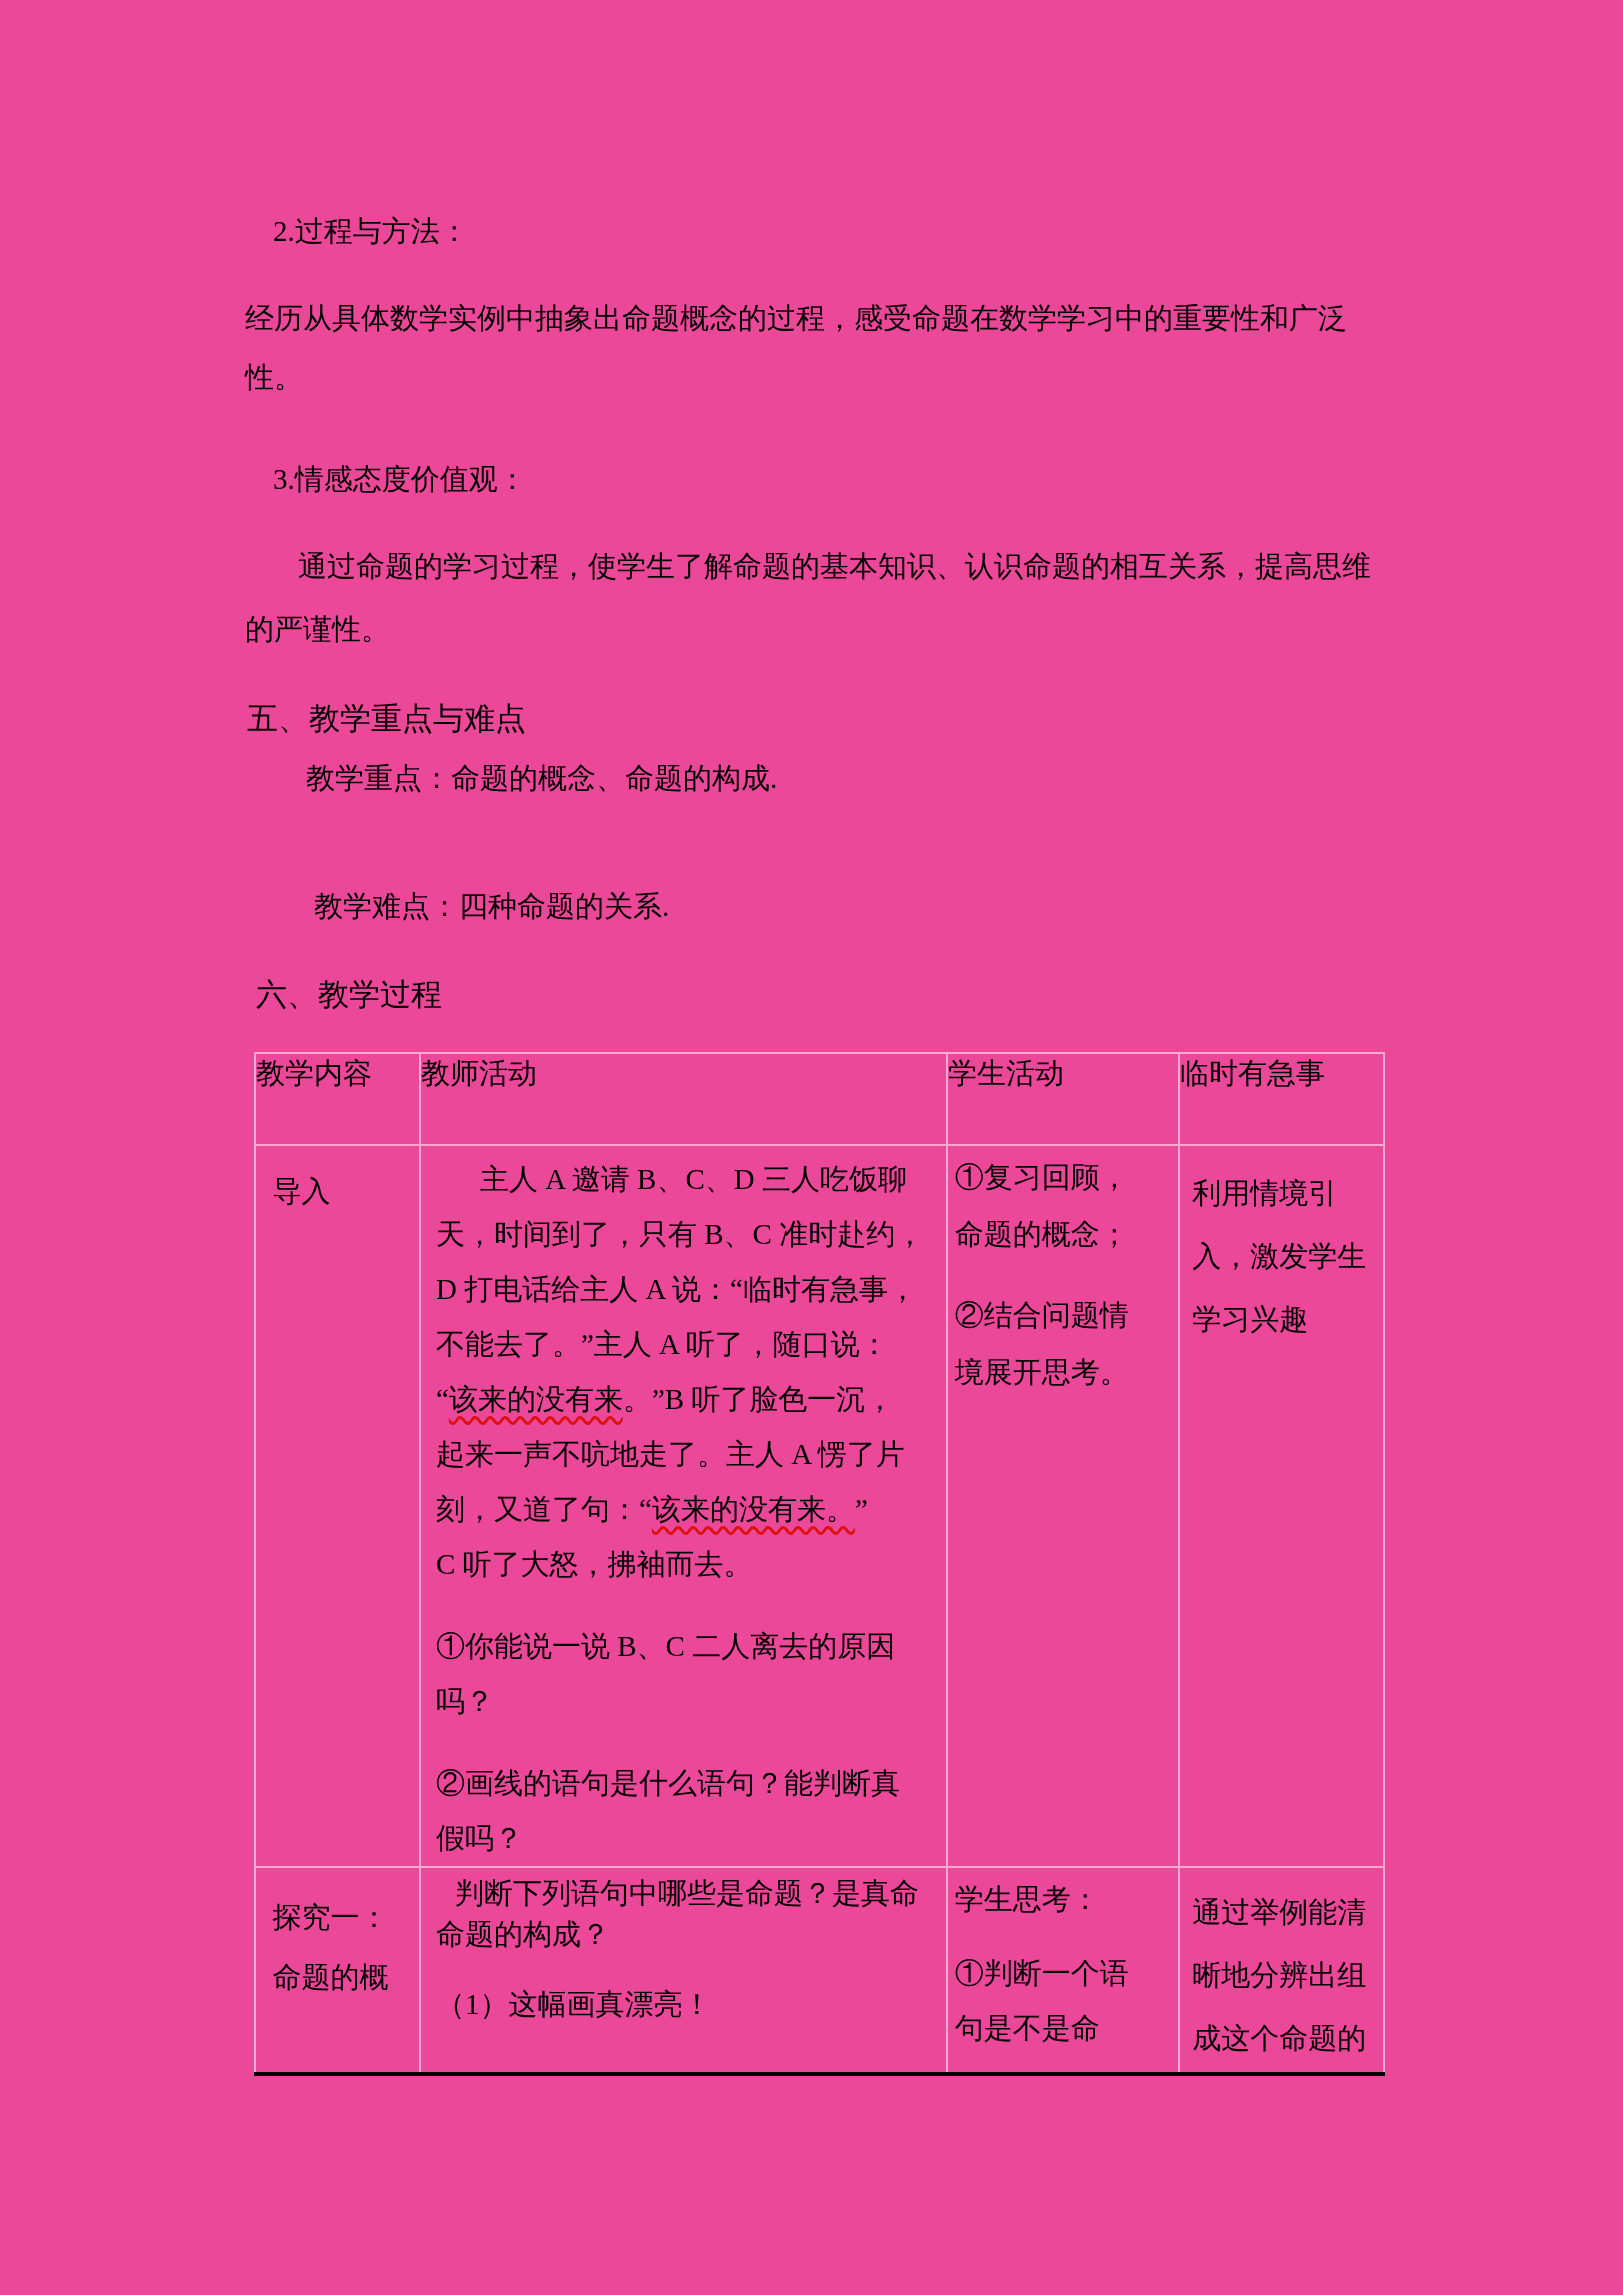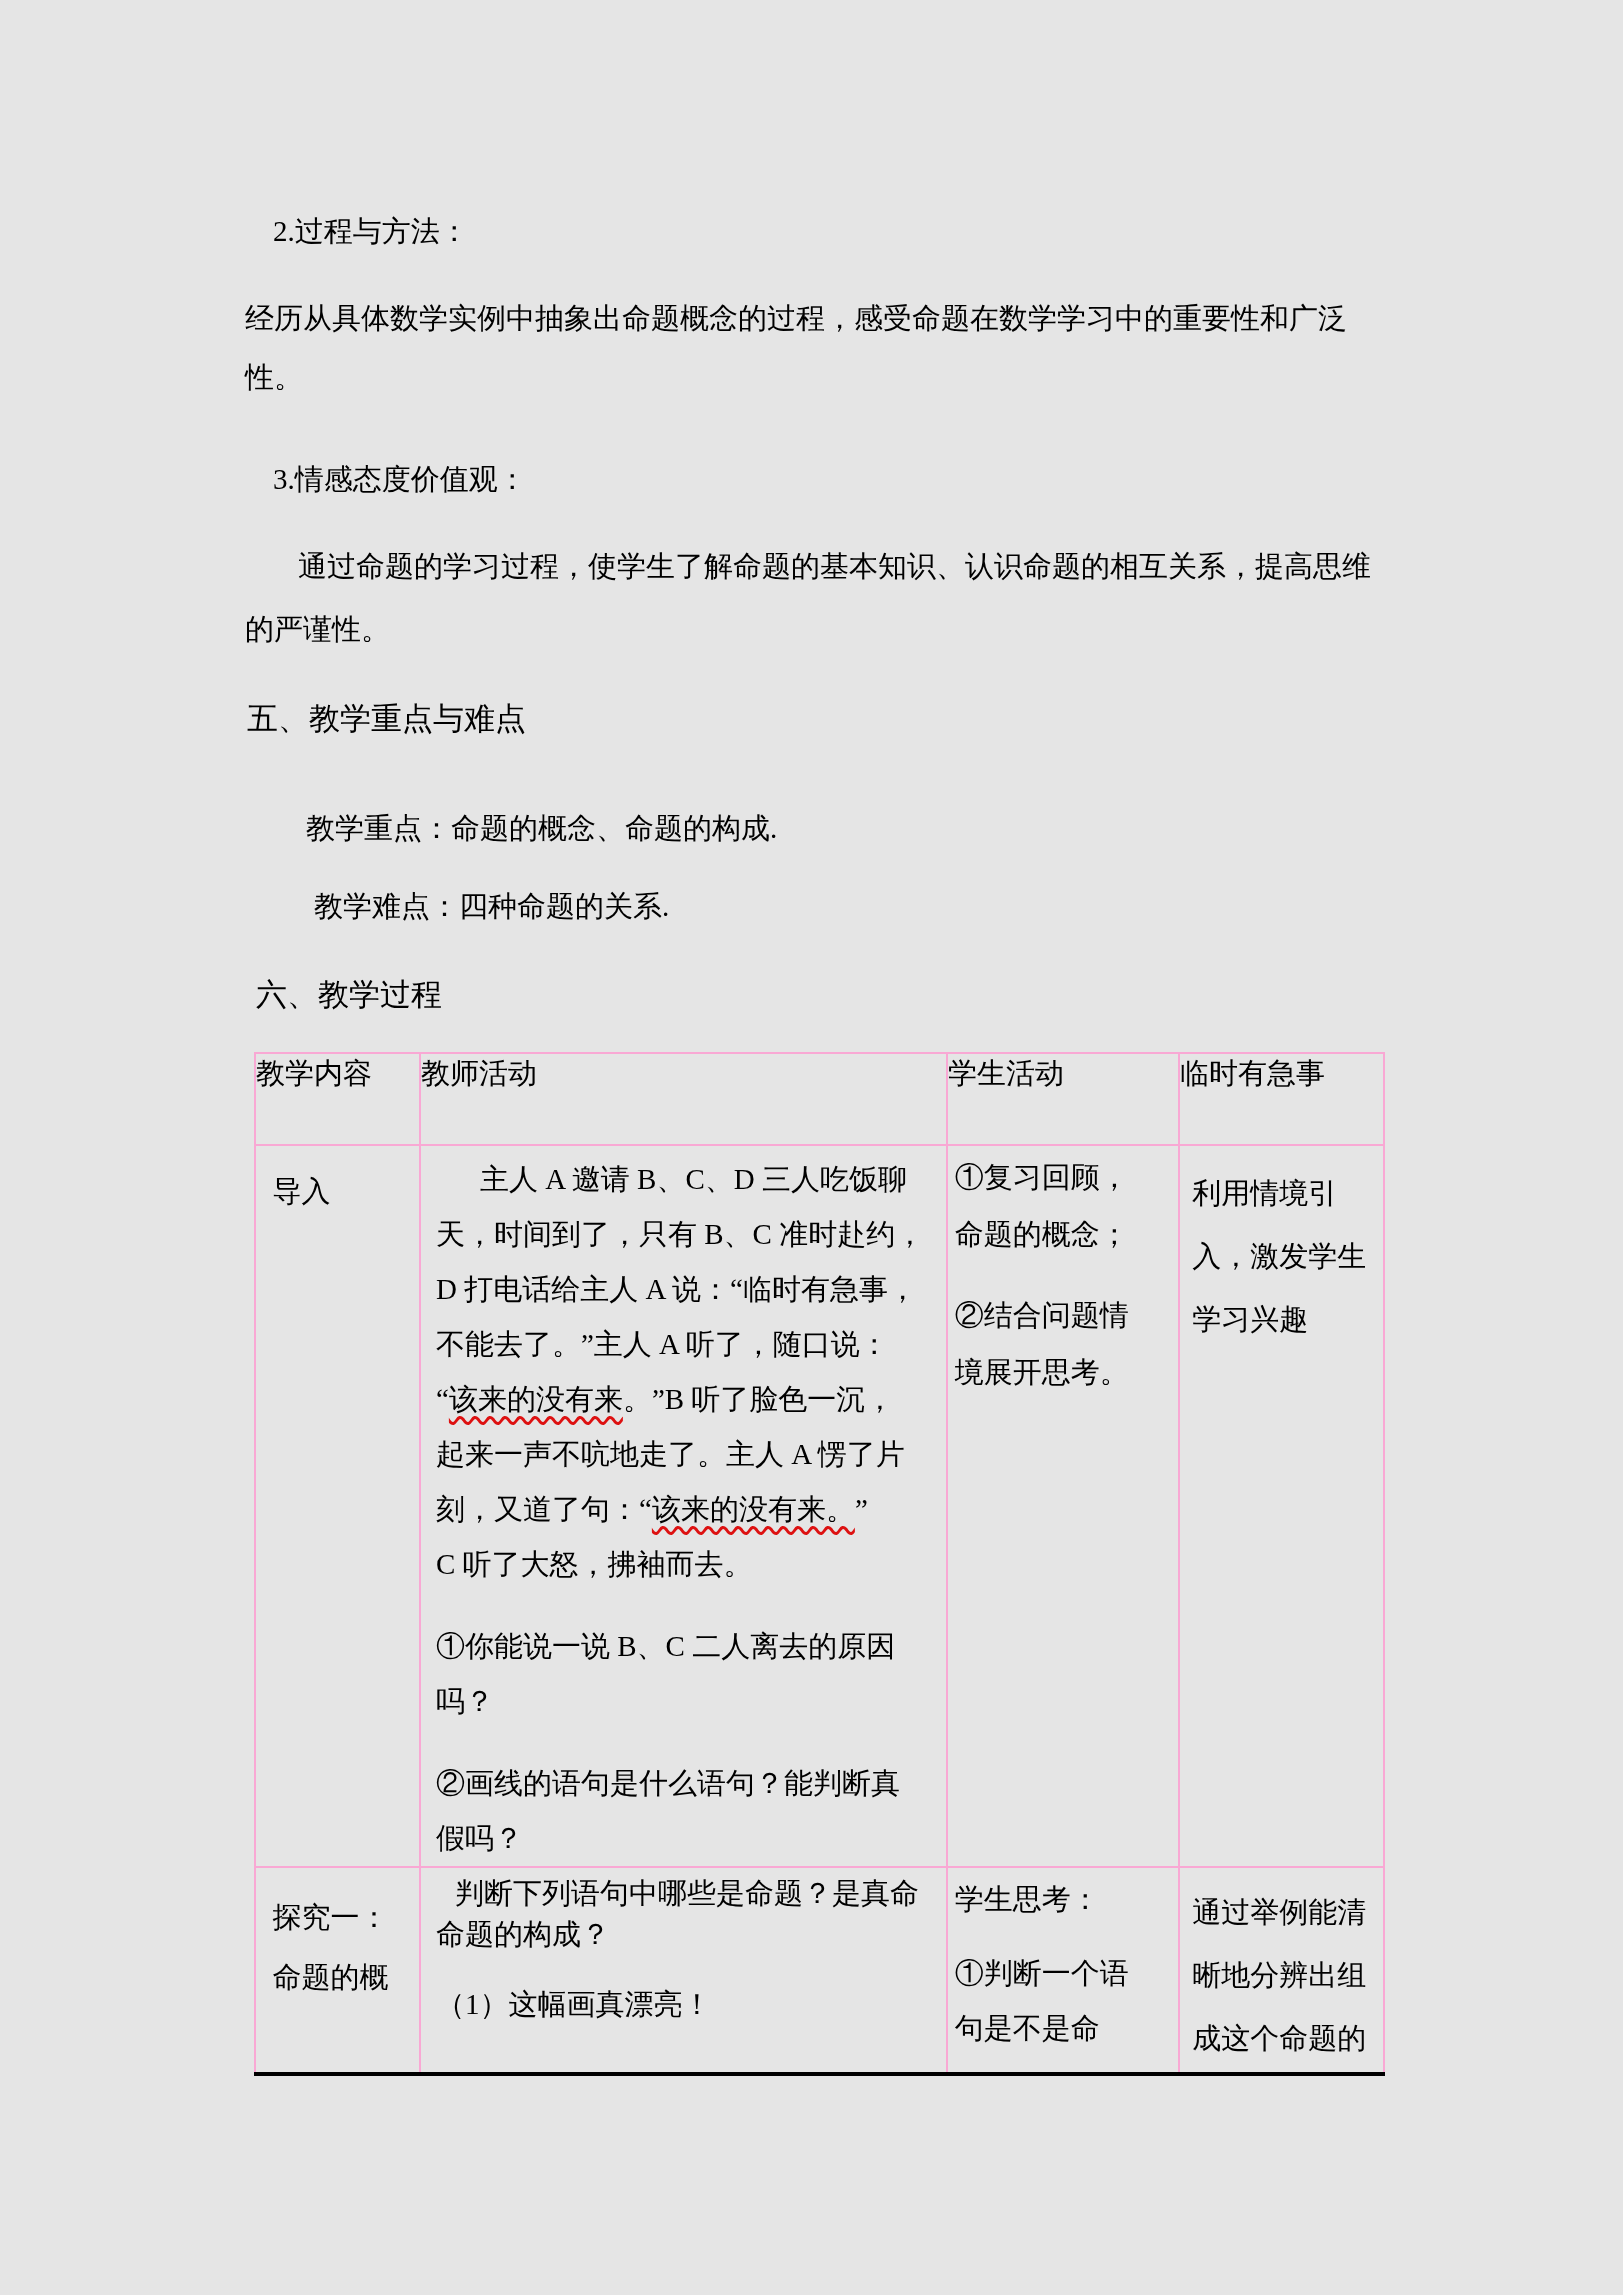--- a/index.html
+++ b/index.html
@@ -1,20 +1,20 @@
 <!DOCTYPE html>
 <html style="font-size:11px"><head>
 <meta charset="utf-8">
 <style>
   html,body{margin:0;padding:0;background:#ffffff;}
   .page{
     position:relative;
     width:1623px;
     height:2295px;
-    background:#e5e5e5;
+    background:#ec4899;
     color:#000;
     font-family:"Liberation Serif","DejaVu Serif",serif;
     overflow:hidden;
   }
   .abs{position:absolute;white-space:pre;}
   .fs-body{font-size:29px;line-height:37px;}
   .fs-head{font-size:31px;line-height:40px;}
 
   table.lesson{
     position:absolute;left:254px;top:1052px;
@@ -81,21 +81,21 @@
   <div class="abs fs-body" style="left:245px;top:300px;">经历从具体数学实例中抽象出命题概念的过程，感受命题在数学学习中的重要性和广泛</div>
   <div class="abs fs-body" style="left:245px;top:359px;">性。</div>
 
   <div class="abs fs-body" style="left:273px;top:461px;">3.情感态度价值观：</div>
 
   <div class="abs fs-body" style="left:298px;top:548px;">通过命题的学习过程，使学生了解命题的基本知识、认识命题的相互关系，提高思维</div>
   <div class="abs fs-body" style="left:245px;top:611px;">的严谨性。</div>
 
   <div class="abs fs-head" style="left:247px;top:699px;">五、教学重点与难点</div>
 
-  <div class="abs fs-body" style="left:306px;top:810px;">教学重点：命题的概念、命题的构成.</div>
+  <div class="abs fs-body" style="left:306px;top:760px;">教学重点：命题的概念、命题的构成.</div>
   <div class="abs fs-body" style="left:314px;top:888px;">教学难点：四种命题的关系.</div>
 
   <div class="abs fs-head" style="left:256px;top:975px;">六、教学过程</div>
 
   <table class="lesson">
     <colgroup>
       <col style="width:165px">
         <col style="width:527px">
         <col style="width:232px">
         <col style="width:205px">

